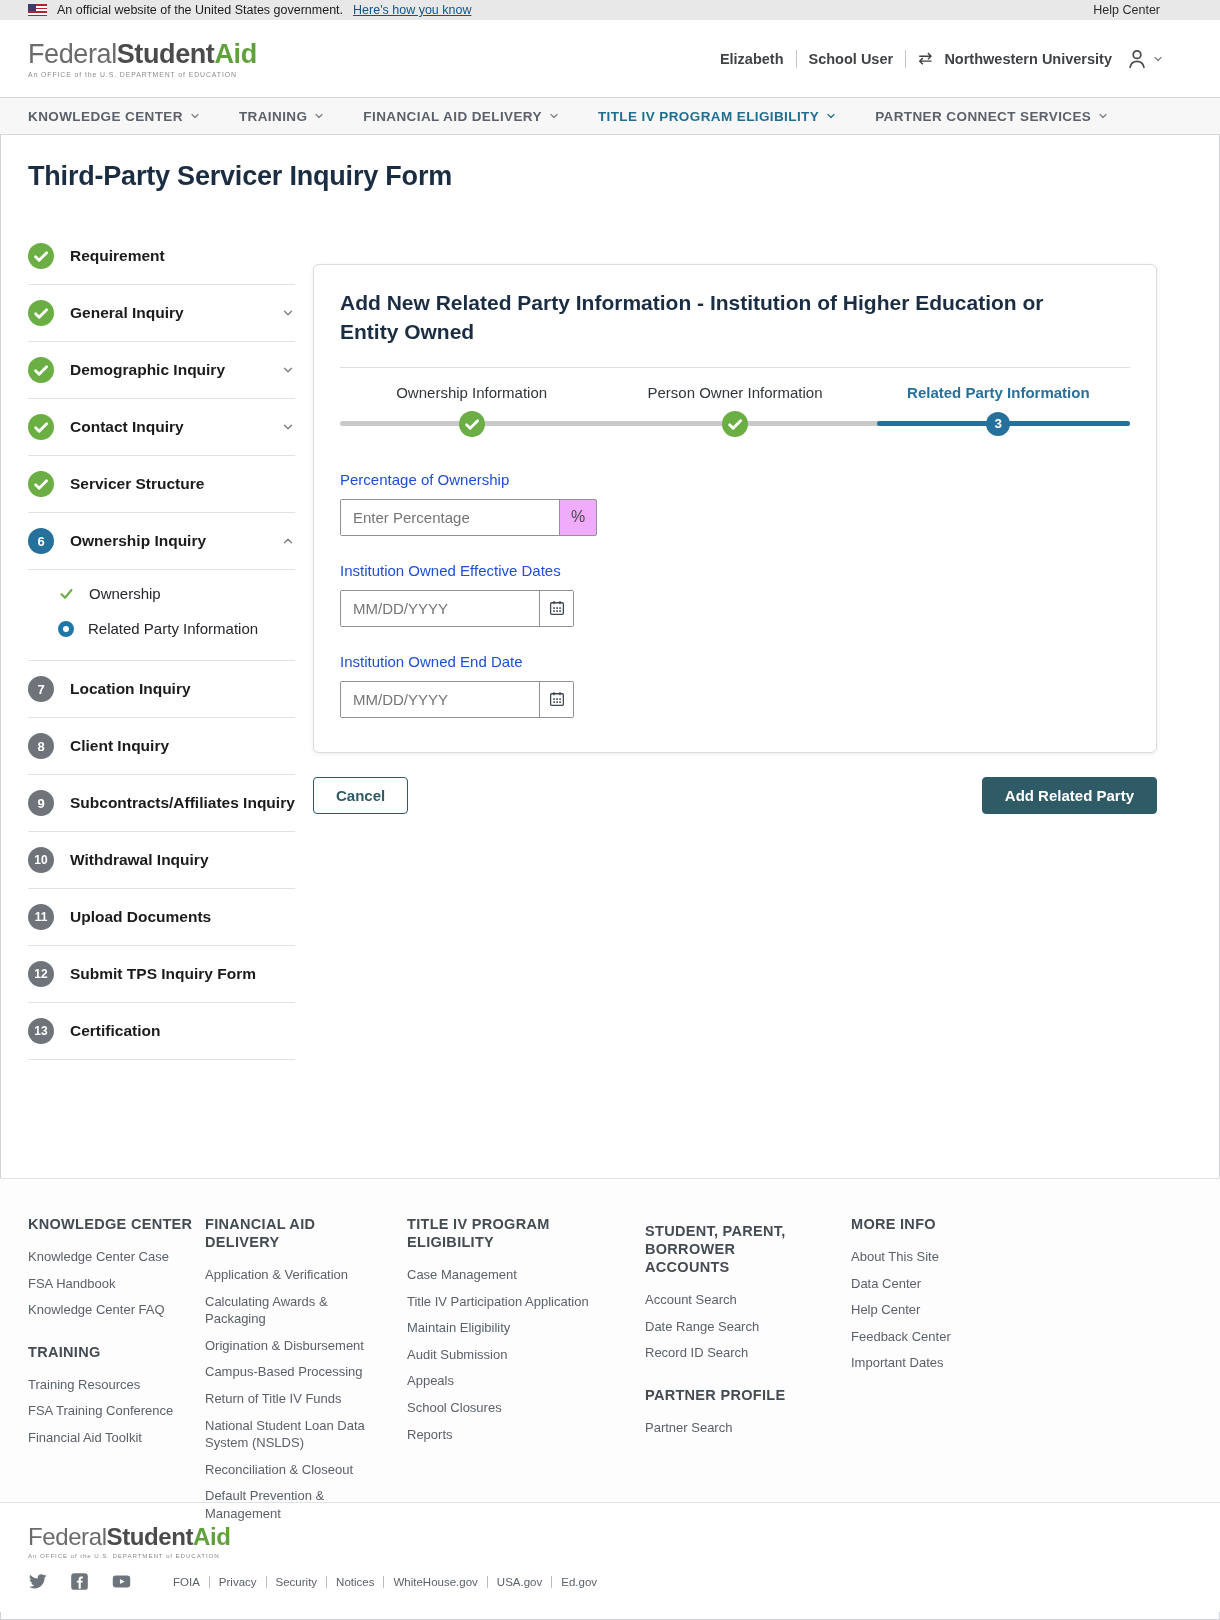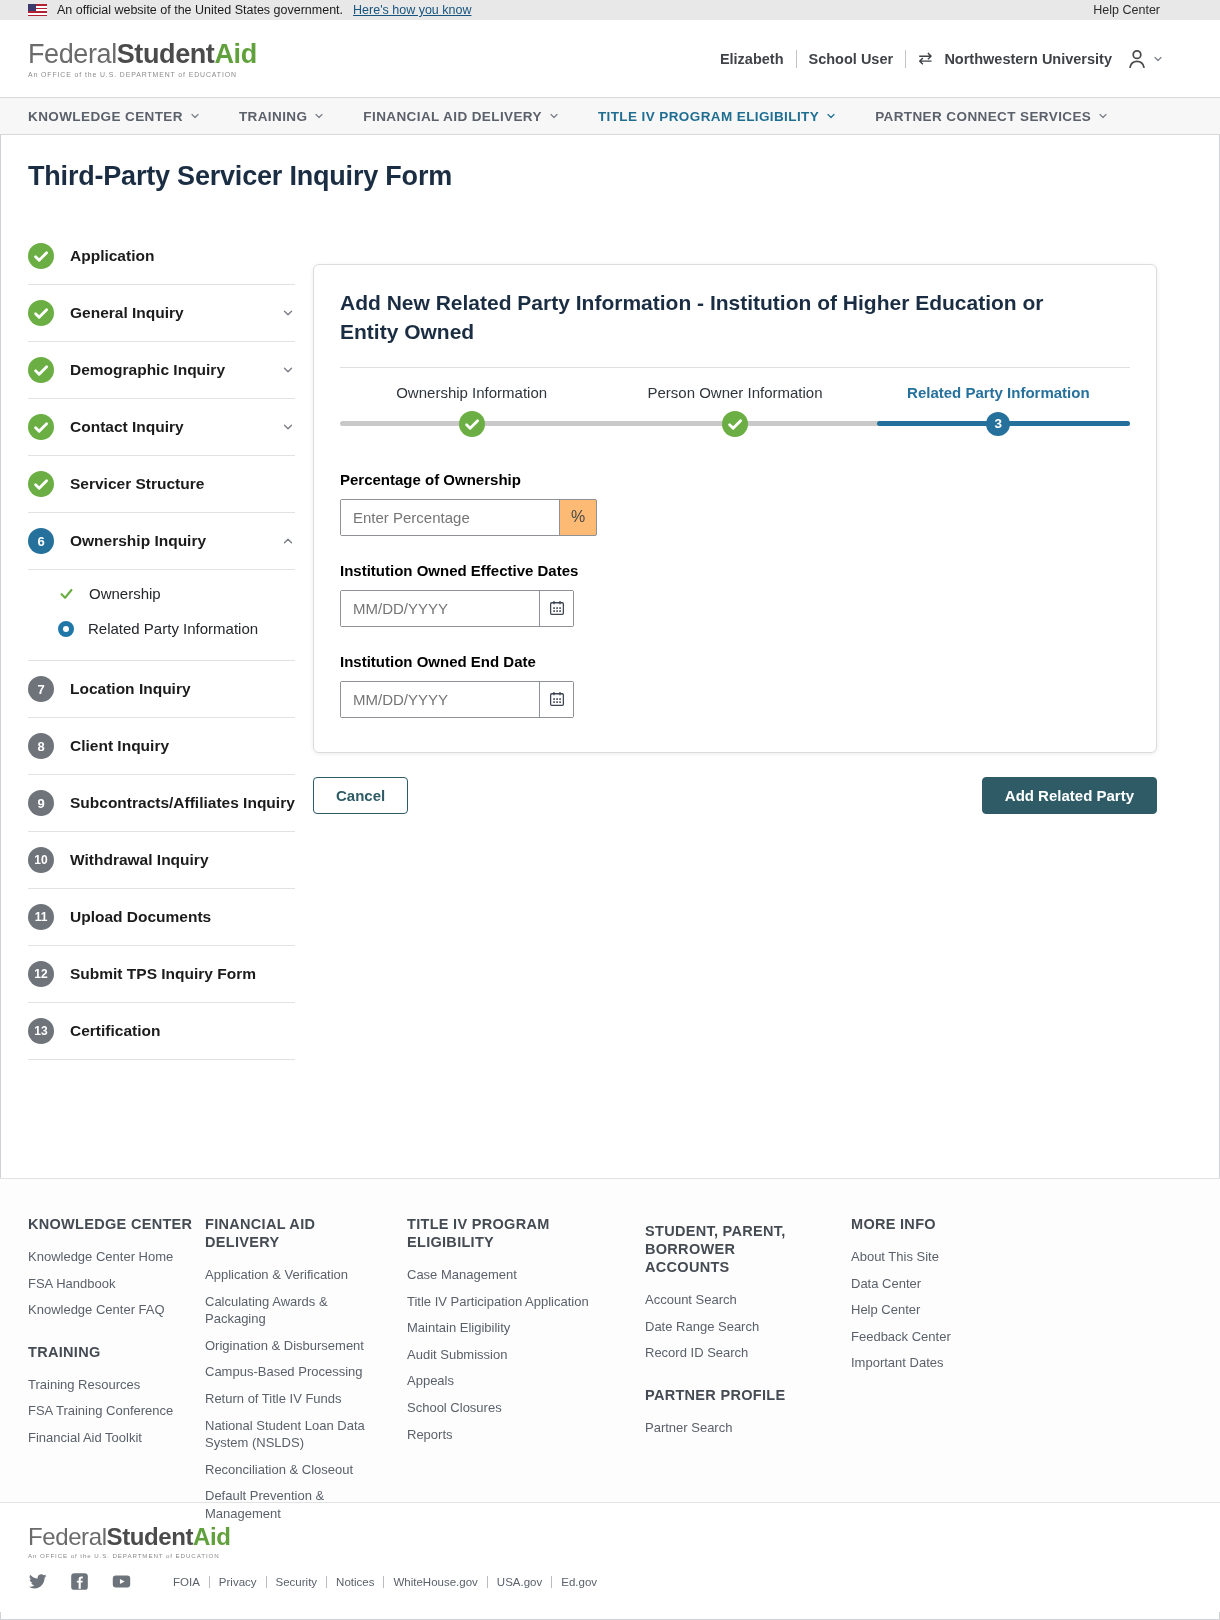--- a/index.html
+++ b/index.html
@@ -83,22 +83,22 @@
   .node { position:absolute; top:0; transform:translateX(-50%); }
   .node-1 { left:16.667%; } .node-2 { left:50%; } .node-3 { left:83.333%; }
   .node-circ { width:26px; height:26px; border-radius:50%; display:flex; align-items:center; justify-content:center; }
   .node-circ.green { background:#6bae44; }
   .node-circ.blue { background:#26719b; color:#fff; font-size:13.5px; font-weight:700; width:24px; height:24px; margin-top:1px; }
   .node-circ svg { width:26px; height:26px; display:block; }
   .check-path { fill:none; stroke:#fff; stroke-width:2.6; stroke-linecap:round; stroke-linejoin:round; }
 
   
   .field { margin-bottom:26px; }
-  .field label { display:block; font-size:15px; font-weight:700; color:#000000; margin-bottom:11px; }
-  .input-group { display:flex; align-items:stretch; border:1px solid #8e9196; border-radius:2px; background:#fdba74; width:fit-content; }
+  .field label { display:block; font-size:15px; font-weight:400; color:#1d4ed8; margin-bottom:11px; }
+  .input-group { display:flex; align-items:stretch; border:1px solid #8e9196; border-radius:2px; background:#f0abfc; width:fit-content; }
   .input-group input { border:none; outline:none; font-family:"Liberation Sans",sans-serif; font-size:15px;
                        color:#2b2b2b; padding:0 12px; height:35px; }
   .input-group input::placeholder { color:#757575; }
   .pct input { width:218px; }
   .date input { width:198px; }
   .suffix { display:flex; align-items:center; justify-content:center; border-left:1px solid #8e9196;
             width:37px; font-size:16px; color:#4a4a4a; }
   .suffix-btn { cursor:pointer; background:#fff; width:34px; }
   .cal-icon { width:18px; height:18px; }
   .cal-icon rect.frame { fill:none; stroke:#3d4551; stroke-width:1.7; }
@@ -211,21 +211,21 @@
     <div class="content-row">
 
       <aside>
 
         <div class="side-item">
           <span class="circ green">
               <svg viewBox="0 0 24 24">
                 <path class="check-path" d="M7 12.6l3.3 3.3L17.2 9"></path>
               </svg>
             </span>
-          <span class="side-label">Application</span>
+          <span class="side-label">Requirement</span>
         </div>
         <div class="side-divider"></div>
 
         <div class="side-item">
           <span class="circ green">
               <svg viewBox="0 0 24 24">
                 <path class="check-path" d="M7 12.6l3.3 3.3L17.2 9"></path>
               </svg>
             </span>
           <span class="side-label">General Inquiry</span>
@@ -425,21 +425,21 @@
           <button class="btn btn-cancel">Cancel</button>
           <button class="btn btn-submit">Add Related Party</button>
         </div>
       </div>
     </div>
   </div>
 
   <div class="footer-links">
     <div class="f-col-0">
       <div class="f-heading">KNOWLEDGE CENTER</div>
-      <div class="f-link">Knowledge Center Home</div>
+      <div class="f-link">Knowledge Center Case</div>
       <div class="f-link">FSA Handbook</div>
       <div class="f-link">Knowledge Center FAQ</div>
       <div class="f-heading gap-top">TRAINING</div>
       <div class="f-link">Training Resources</div>
       <div class="f-link">FSA Training Conference</div>
       <div class="f-link">Financial Aid Toolkit</div>
     </div>
     <div class="f-col-1">
       <div class="f-heading">FINANCIAL AID DELIVERY</div>
       <div class="f-link">Application &amp; Verification</div>

